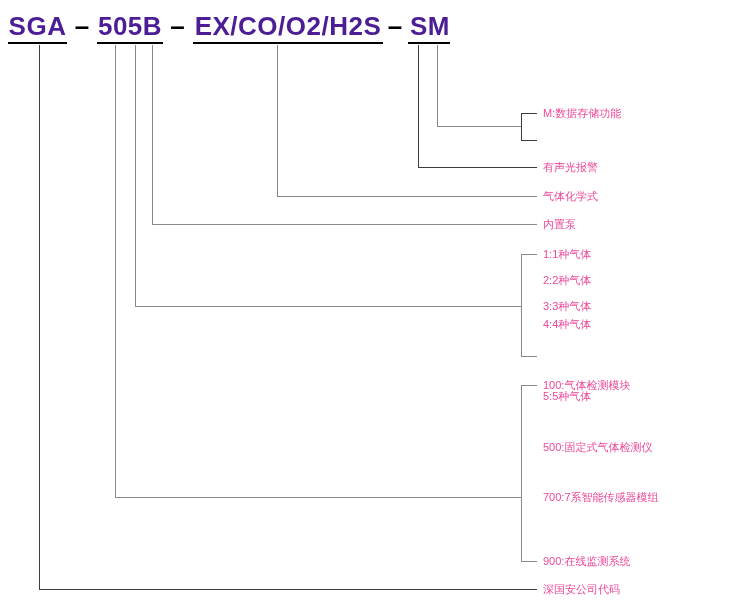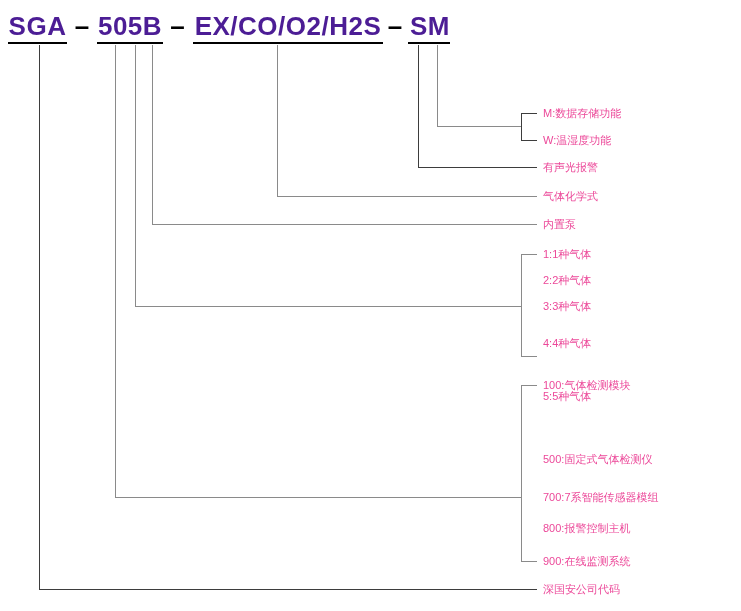--- a/index.html
+++ b/index.html
@@ -70,32 +70,30 @@
   <div class="ln v dk" style="left:418px;top:45px;height:122px;"></div>
   <div class="ln h dk" style="left:418px;top:167px;width:119px;"></div>
 
   <div class="ln v" style="left:437px;top:45px;height:81px;"></div>
   <div class="ln h" style="left:437px;top:126px;width:84px;"></div>
   <div class="ln v dk" style="left:521px;top:113px;height:27px;"></div>
   <div class="ln h dk" style="left:521px;top:113px;width:16px;"></div>
   <div class="ln h dk" style="left:521px;top:140px;width:16px;"></div>
 
   <div class="lbl" style="top:103px;">M:数据存储功能</div>
-  <div class="lbl" style="top:130px;">W:温湿度功能</div>
   <div class="lbl" style="top:157px;text-align:right;">有声光报警</div>
   <div class="lbl" style="top:186px;">气体化学式</div>
   <div class="lbl" style="top:214px;">内置泵</div>
 
   <div class="lbl" style="top:244px;">1:1种气体</div>
   <div class="lbl" style="top:270px;">2:2种气体</div>
   <div class="lbl" style="top:296px;">3:3种气体</div>
-  <div class="lbl" style="top:333px;">4:4种气体</div>
+  <div class="lbl" style="top:314px;">4:4种气体</div>
   <div class="lbl" style="top:346px;margin-top:40px;">5:5种气体</div>
 
   <div class="lbl" style="top:375px;">100:气体检测模块</div>
-  <div class="lbl" style="top:449px;">500:固定式气体检测仪</div>
+  <div class="lbl" style="top:437px;">500:固定式气体检测仪</div>
   <div class="lbl" style="top:487px;">700:7系智能传感器模组</div>
-  <div class="lbl" style="top:518px;">800:报警控制主机</div>
   <div class="lbl" style="top:551px;">900:在线监测系统</div>
 
   <div class="lbl" style="top:579px;">深国安公司代码</div>
 
 </div>
 
 </body></html>

